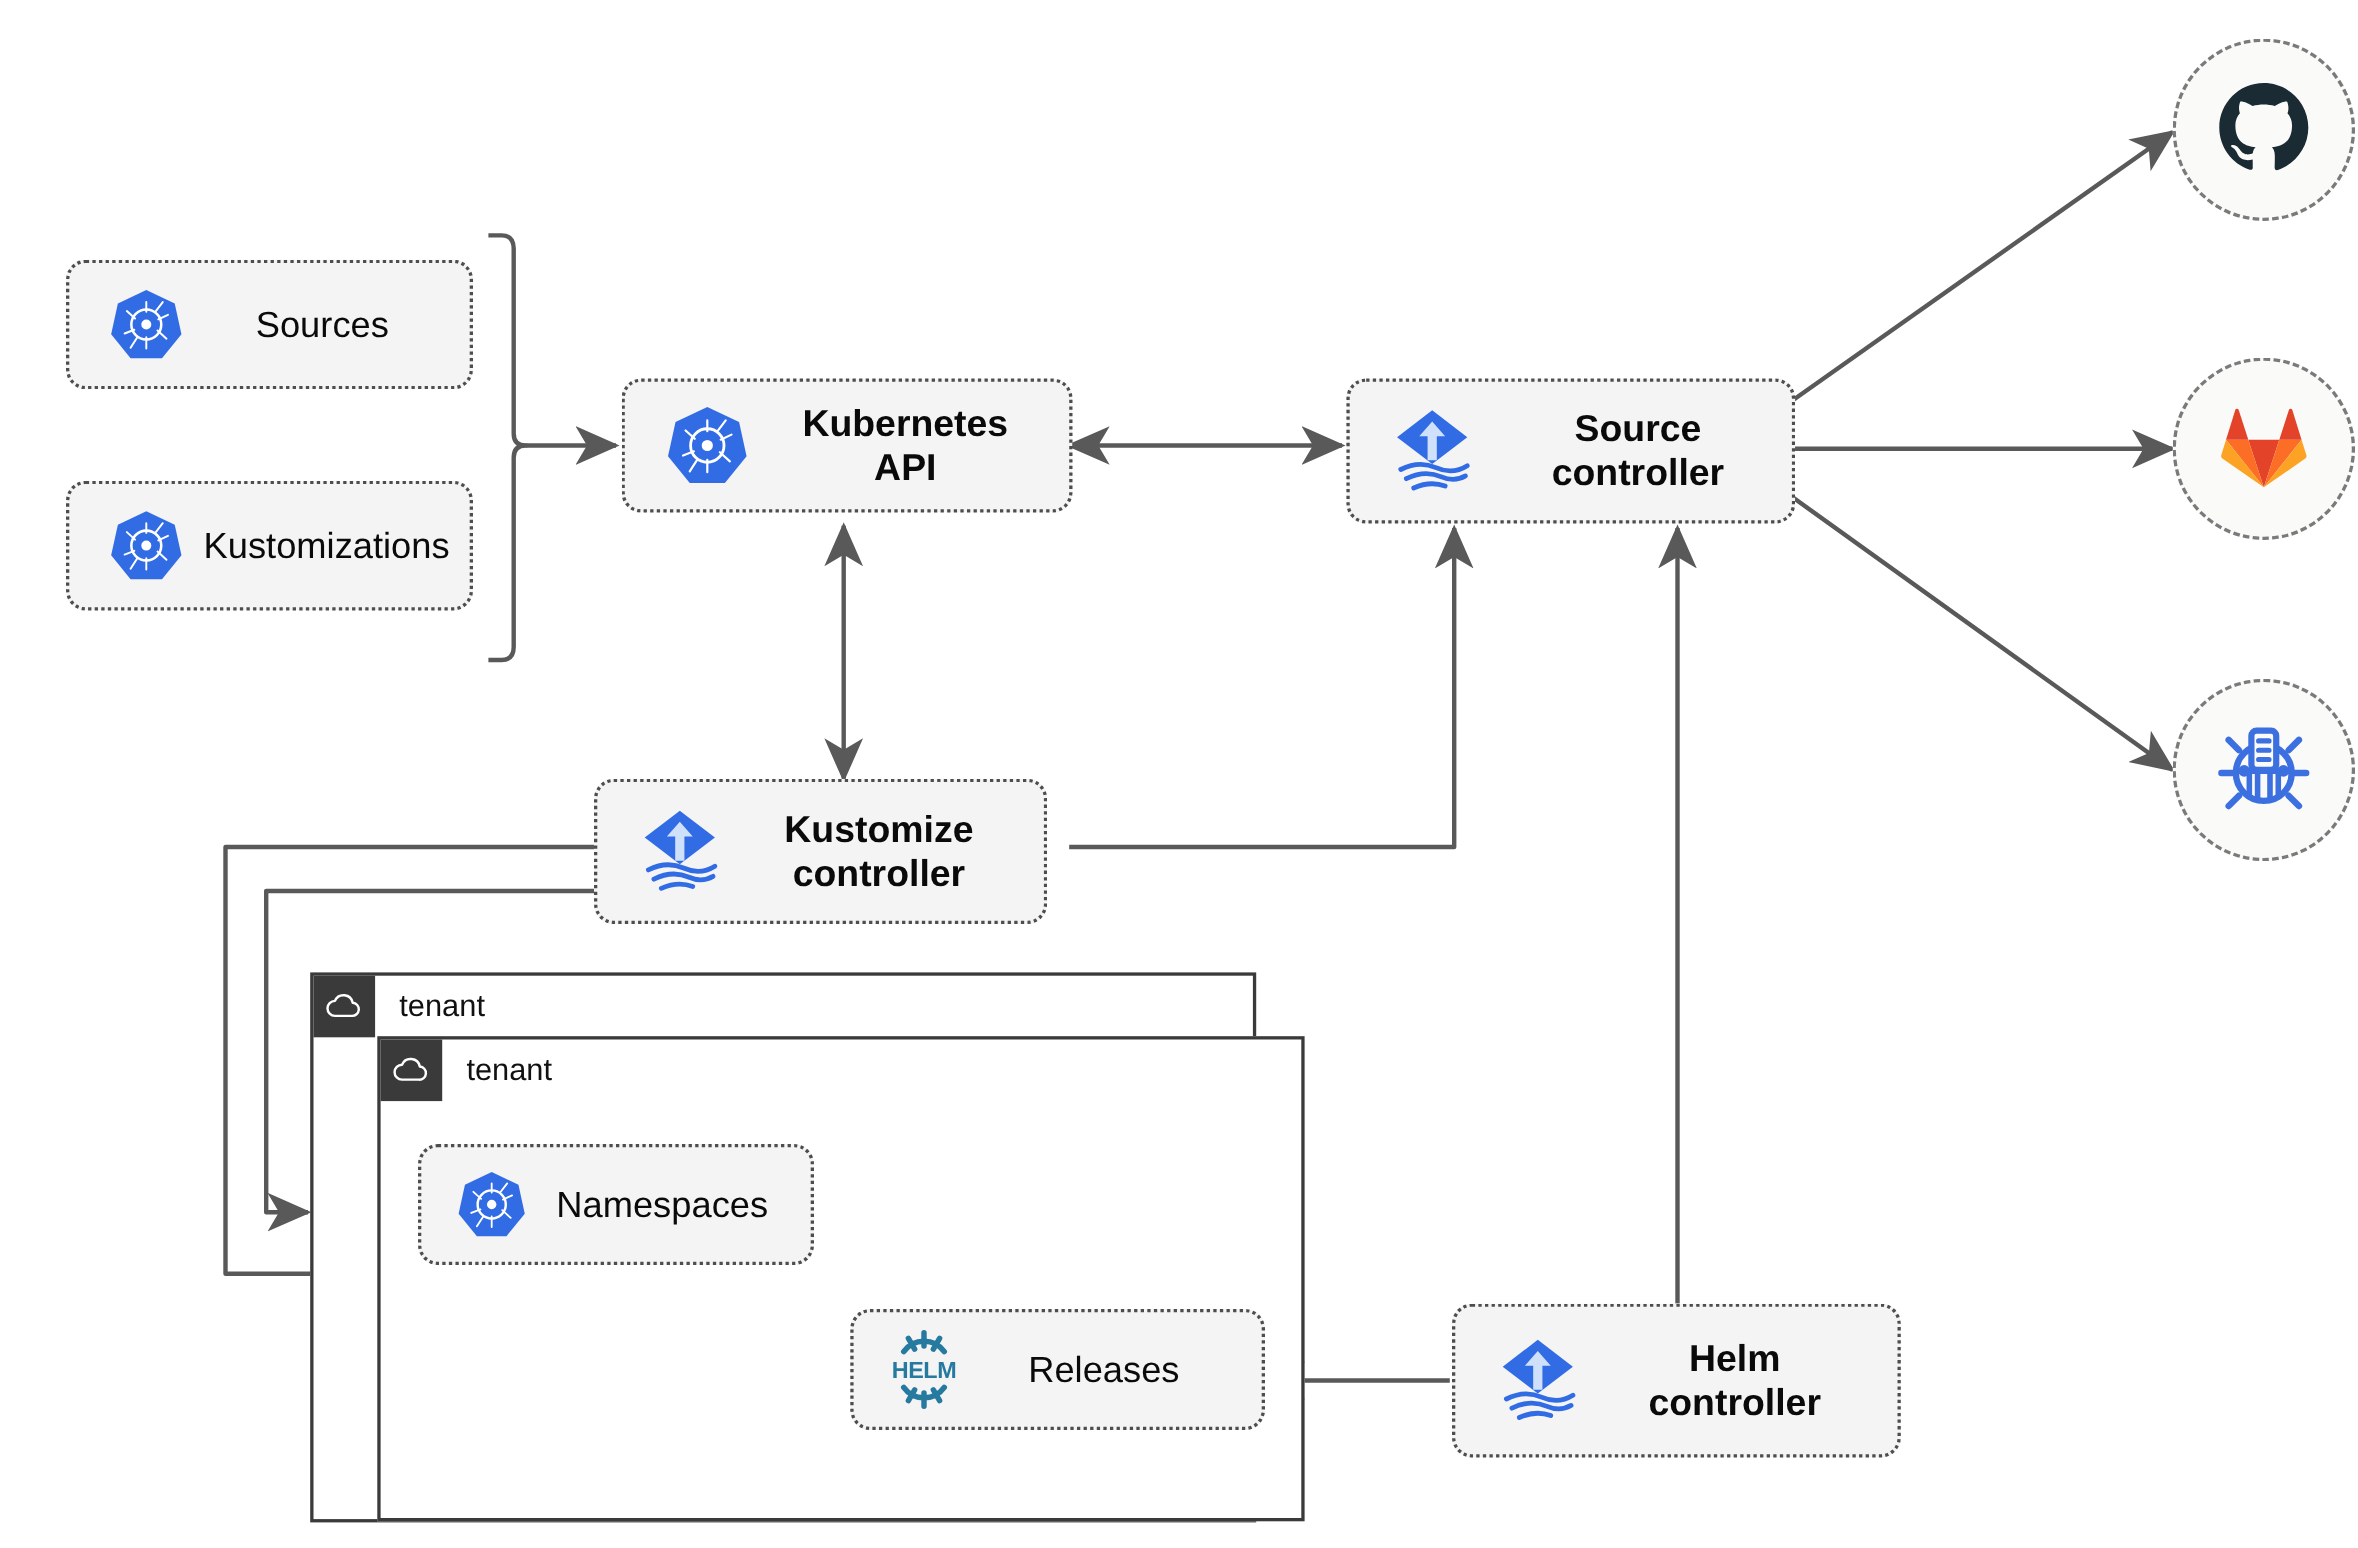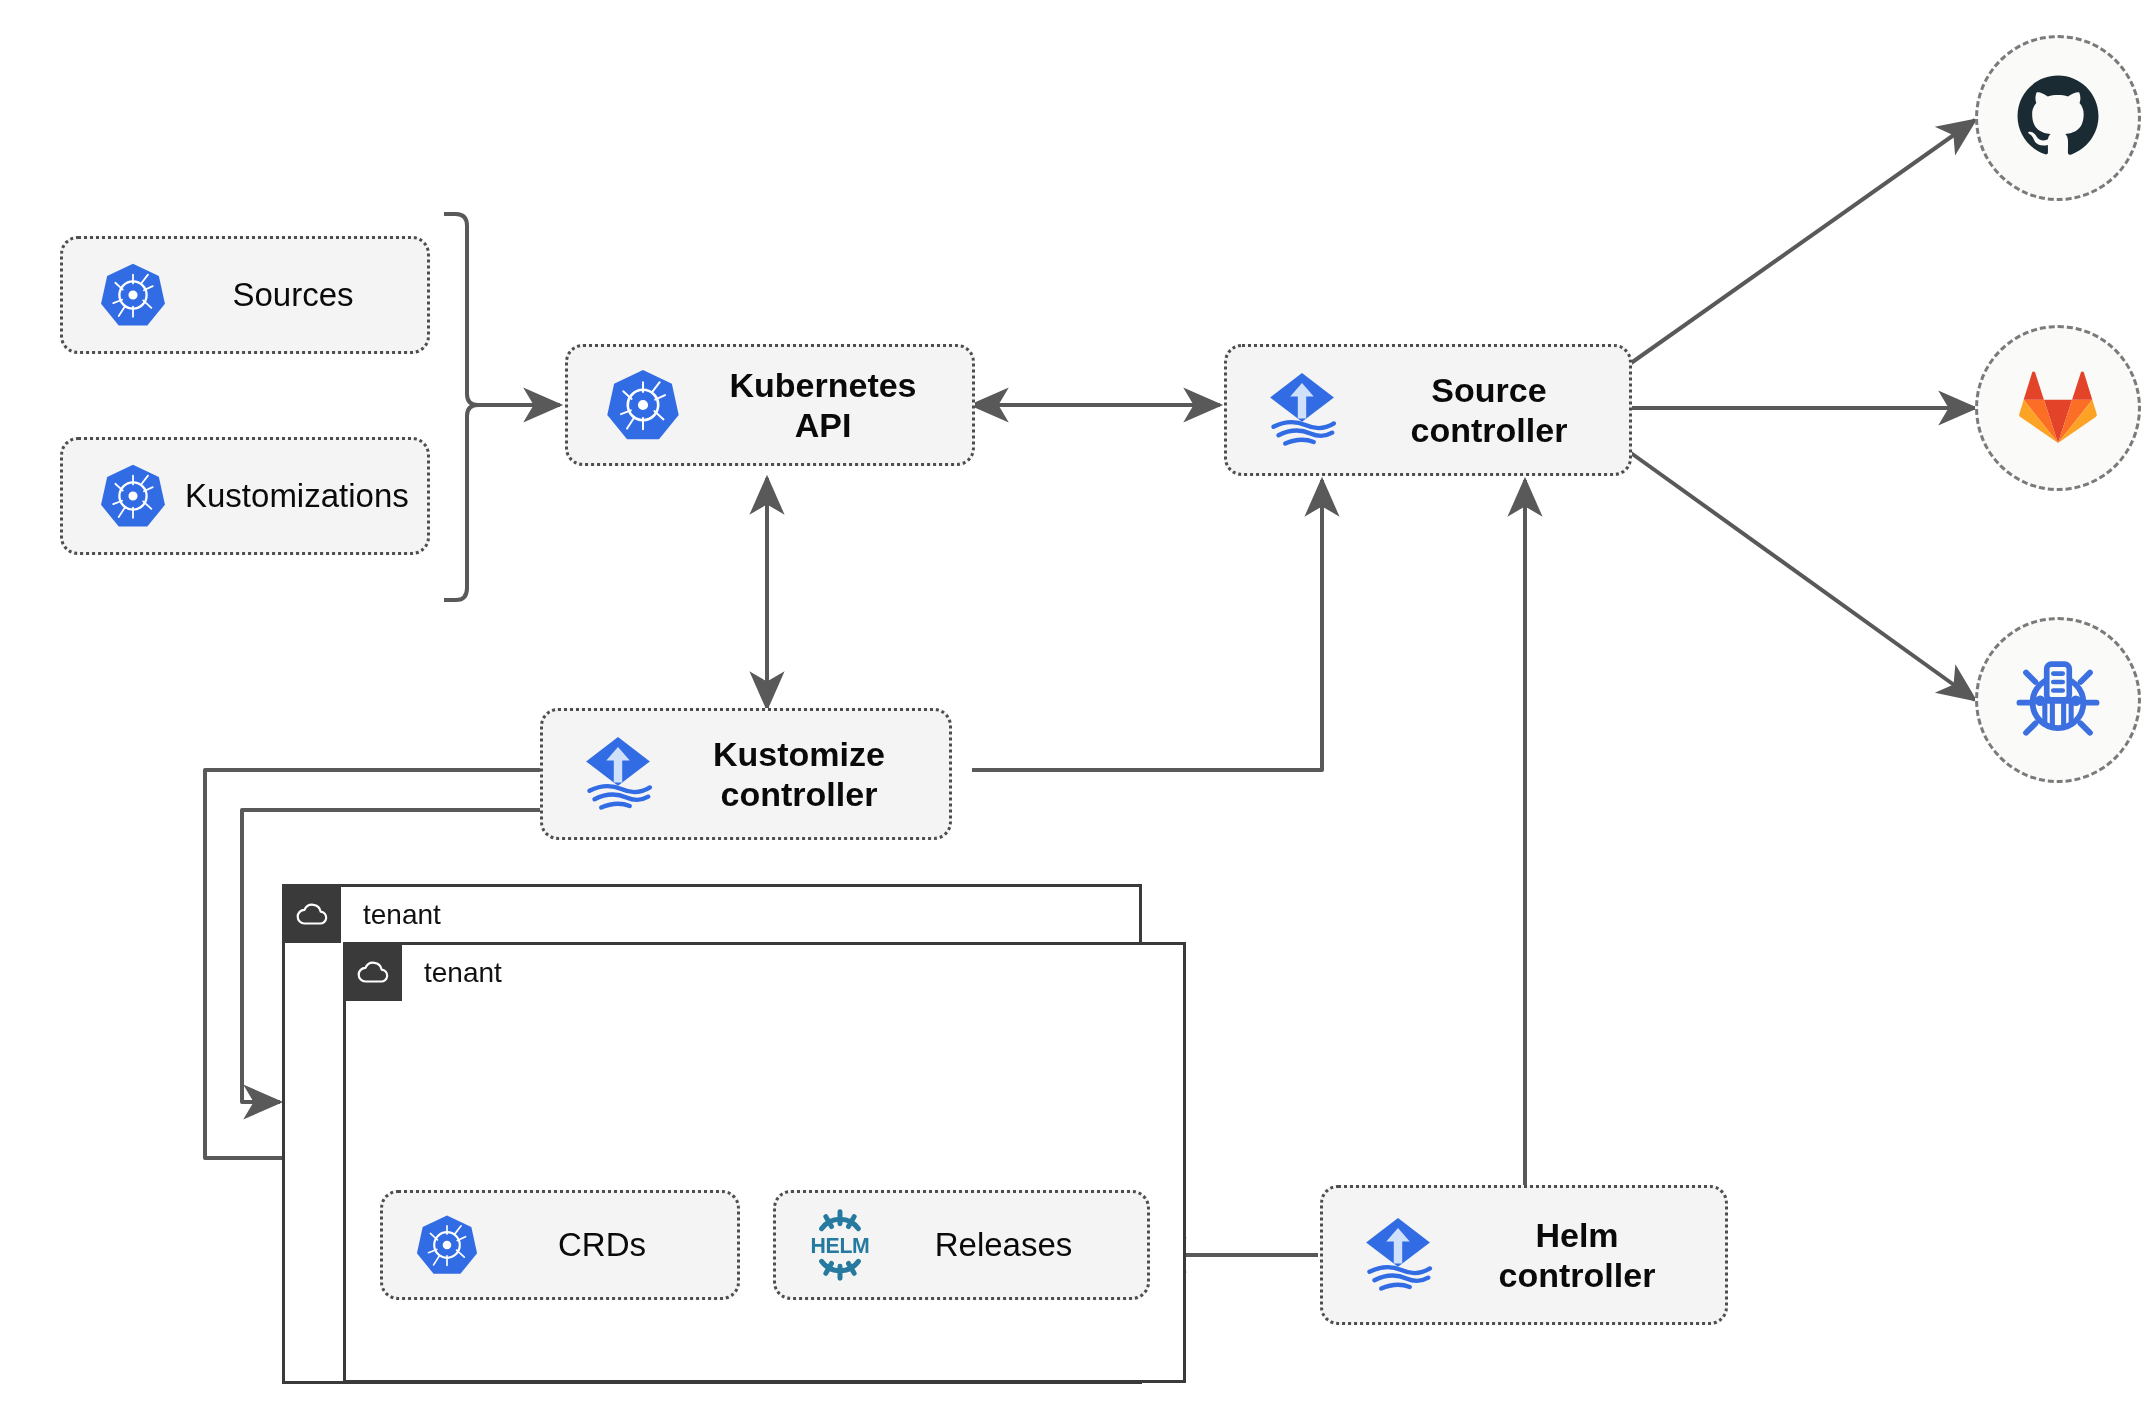--- a/index.html
+++ b/index.html
@@ -317,38 +317,38 @@
     <div class="tbar">
       <span class="tag">
         <svg width="34" height="26" viewBox="0 0 40 28">
           <path d="M10 24 a8 8 0 0 1 0-16 a10 10 0 0 1 19 2 a7 7 0 0 1 -1 14 Z" fill="none" stroke="#ffffff" stroke-width="2.6" stroke-linejoin="round"></path>
         </svg>
       </span>
       <span class="tname">tenant</span>
     </div>
   </div>
 
-
-
-  <div class="node n-tile" style="left:340px; top:1190px; width:360px;">
+  <div class="node n-tile" style="left:340px; top:1040px; width:360px;">
     <span class="ico">
       <svg width="64" height="64" viewBox="0 0 100 100">
         <path d="M50 4 L88 22 L97 63 L71 95 L29 95 L3 63 L12 22 Z" fill="#326ce5"></path>
         <g fill="#fff" stroke="#fff" stroke-width="2.6" stroke-linecap="round">
           <circle cx="50" cy="50" r="5.4"></circle>
           <path d="M50 20 L50 33 M50 67 L50 82
                    M24 32 L35 42 M65 58 L77 69
                    M21 62 L34 57 M66 43 L79 37
                    M29 81 L38 67 M62 33 L72 20"></path>
           <circle cx="50" cy="50" r="20" fill="none" stroke-width="3.4"></circle>
         </g>
       </svg>
     </span>
-    <span class="lbl">CRDs</span>
-  </div>
+    <span class="lbl">Namespaces</span>
+  </div>
+
+
 
   <div class="node n-tile" style="left:733px; top:1190px; width:377px;">
     <span class="ico">
       <svg width="78" height="72" viewBox="0 0 110 100">
         <g stroke="#277a9f" stroke-width="7" fill="none" stroke-linecap="round">
           <path d="M29 27 a32 32 0 0 1 52 0"></path>
           <path d="M29 73 a32 32 0 0 0 52 0"></path>
           <path d="M55 3 L55 20 M35 10 L43 24 M75 10 L67 24"></path>
           <path d="M55 97 L55 80 M35 90 L43 76 M75 90 L67 76"></path>
         </g>

